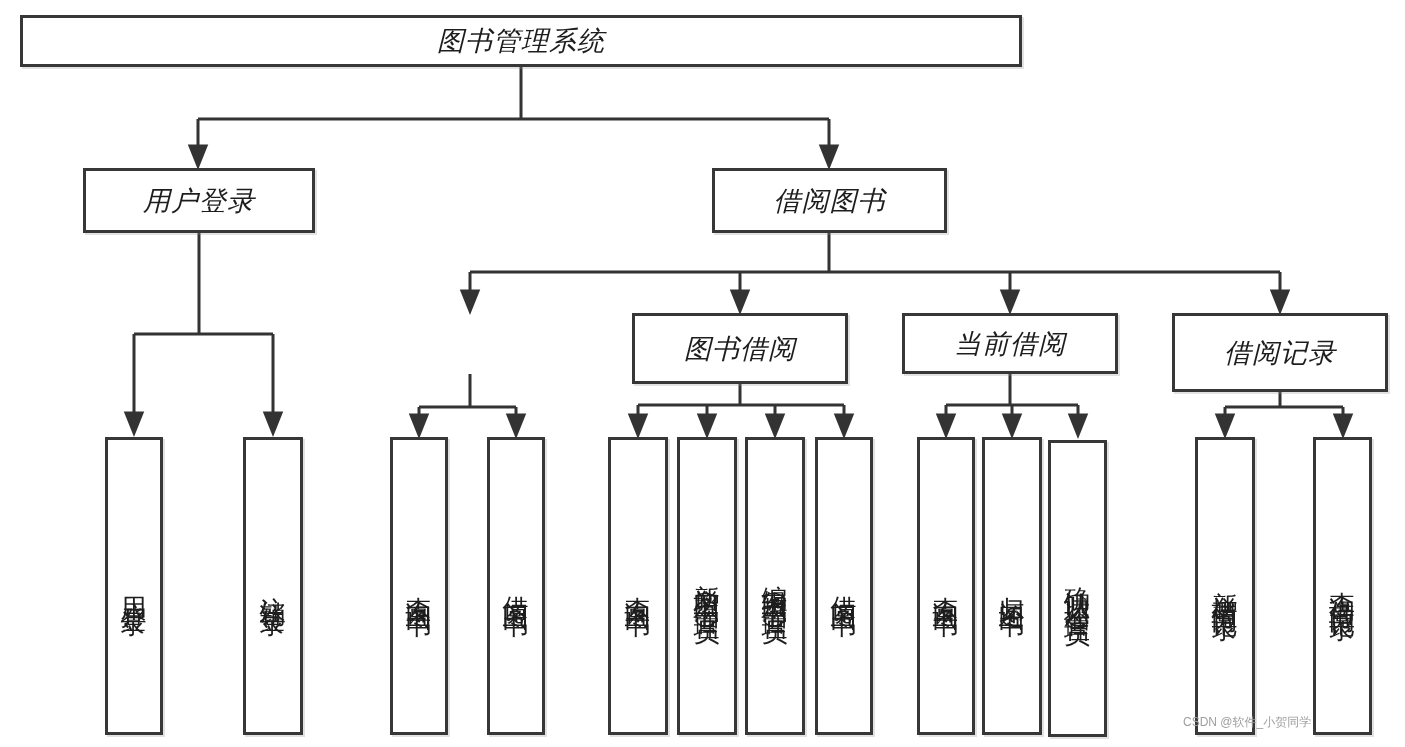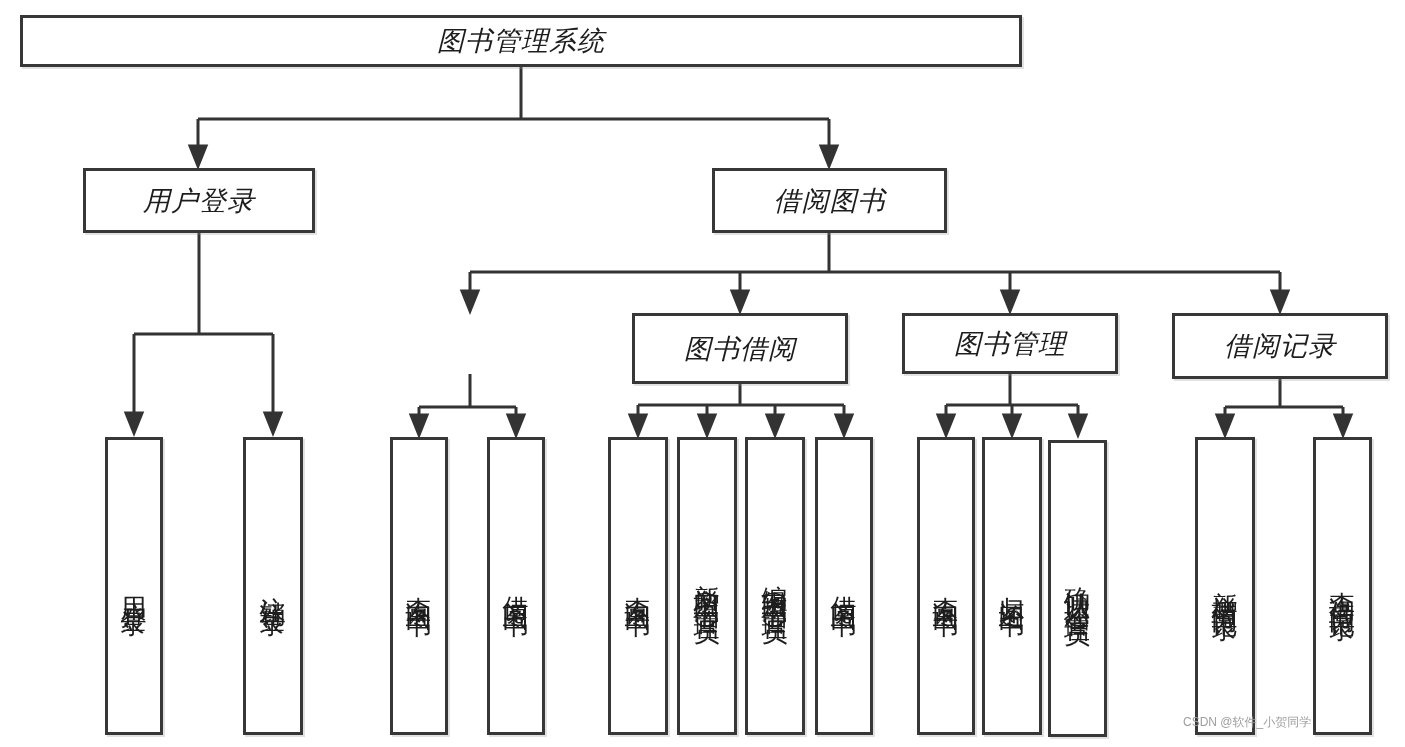--- a/index.html
+++ b/index.html
@@ -29,21 +29,21 @@
     line-height:1;
     text-align:center;
   }
   
   .n-root   {left:20px;  top:15px;  width:1002px; height:52px;}
   .n-l2-a   {left:83px;  top:168px; width:232px;  height:65px;}
   .n-l2-b   {left:712px; top:168px; width:235px;  height:65px;}
   .n-l3-a   {left:362px; top:313px; width:215px;  height:61px;}
   .n-l3-b   {left:632px; top:313px; width:216px;  height:71px;}
   .n-l3-c   {left:902px; top:313px; width:216px;  height:61px;}
-  .n-l3-d   {left:1172px;top:313px; width:216px;  height:66px;}
+  .n-l3-d   {left:1172px;top:313px; width:216px;  height:79px;}
   .leaf     {top:437px;height:298px;}
   .n-lf-1   {left:105px; width:58px;}
   .n-lf-2   {left:243px; width:60px;}
   .n-lf-3   {left:390px; width:58px;}
   .n-lf-4   {left:487px; width:58px;}
   .n-lf-5   {left:608px; width:60px;}
   .n-lf-6   {left:677px; width:60px;}
   .n-lf-7   {left:745px; width:60px;}
   .n-lf-8   {left:815px; width:58px;}
   .n-lf-9   {left:917px; width:58px;}
@@ -112,21 +112,21 @@
       <polygon points="1335,415 1351,415 1343,435"></polygon>
     </g>
   </svg>
 
   <div class="box hbox n-root">图书管理系统</div>
 
   <div class="box hbox n-l2-a">用户登录</div>
   <div class="box hbox n-l2-b">借阅图书</div>
 
   <div class="box hbox n-l3-b">图书借阅</div>
-  <div class="box hbox n-l3-c">图书管理</div>
+  <div class="box hbox n-l3-c">当前借阅</div>
   <div class="box hbox n-l3-d">借阅记录</div>
 
   <div class="box vbox leaf n-lf-1">用户登录</div>
   <div class="box vbox leaf n-lf-2">注销登录</div>
 
   <div class="box vbox leaf n-lf-3">查询图书</div>
   <div class="box vbox leaf n-lf-4">借阅图书</div>
 
   <div class="box vbox leaf n-lf-5">查询图书</div>
   <div class="box vbox leaf n-lf-6">新增图书（管理员）</div>

